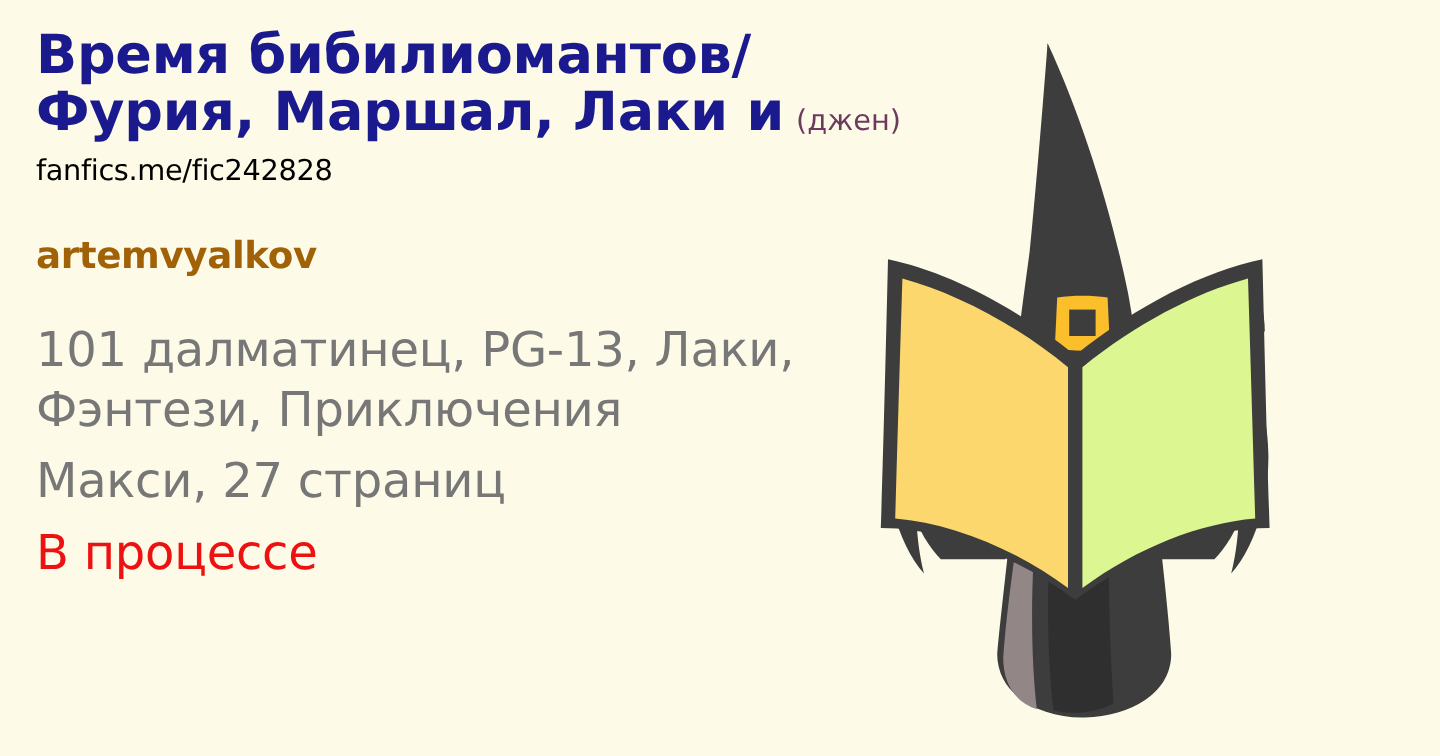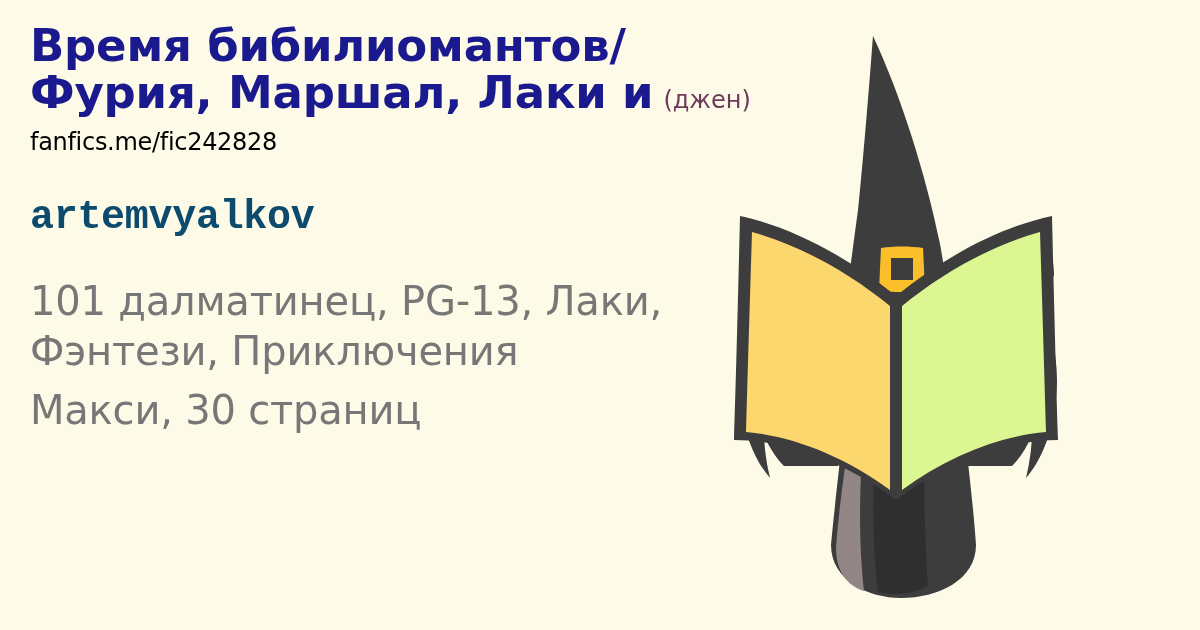--- a/index.html
+++ b/index.html
@@ -51,25 +51,24 @@
 
   .url {
     margin-top: 11px;
     font-size: 24px;
     color: #000000;
     letter-spacing: -0.3px;
   }
 
   .author {
     margin-top: 39px;
-    font-size: 40px;
+    font-size: 31px;
     font-weight: bold;
-    color: #0c4a6e;
+    color: #a16207;
     letter-spacing: -0.3px;
-    font-family: Liberation Mono, monospace;
   }
 
   .meta {
     margin-top: 36px;
   }
   .meta-line {
     font-size: 40px;
     color: #777777;
     line-height: 1.26;
     letter-spacing: -0.2px;
@@ -112,21 +111,22 @@
         <span>Фурия, Маршал, Лаки и</span><span class="title-rating">(джен)</span>
       </span>
     </div>
 
     <div class="url">fanfics.me/fic242828</div>
 
     <div class="author">artemvyalkov</div>
 
     <div class="meta">
       <div class="meta-line tags">101 далматинец, PG-13, Лаки, Фэнтези, Приключения</div>
-      <div class="meta-line length">Макси, 30 страниц</div>
+      <div class="meta-line length">Макси, 27 страниц</div>
+      <div class="meta-line status">В процессе</div>
     </div>
 
   </div>
 
   <div class="illustration">
     <svg viewBox="0 0 420 630" xmlns="http://www.w3.org/2000/svg">
 
       <path d="M185 36 C 183 110, 180 180, 176 232 L 214 236 C 212 168, 206 98, 185 36 Z" fill="#7e7e7e"></path>
 
       <path d="M168 300 C 160 400, 148 490, 143 545 C 143 580, 180 598, 213 598 C 250 598, 288 580, 288 545 C 284 486, 272 398, 262 300 Z" fill="#3d3d3d"></path>

